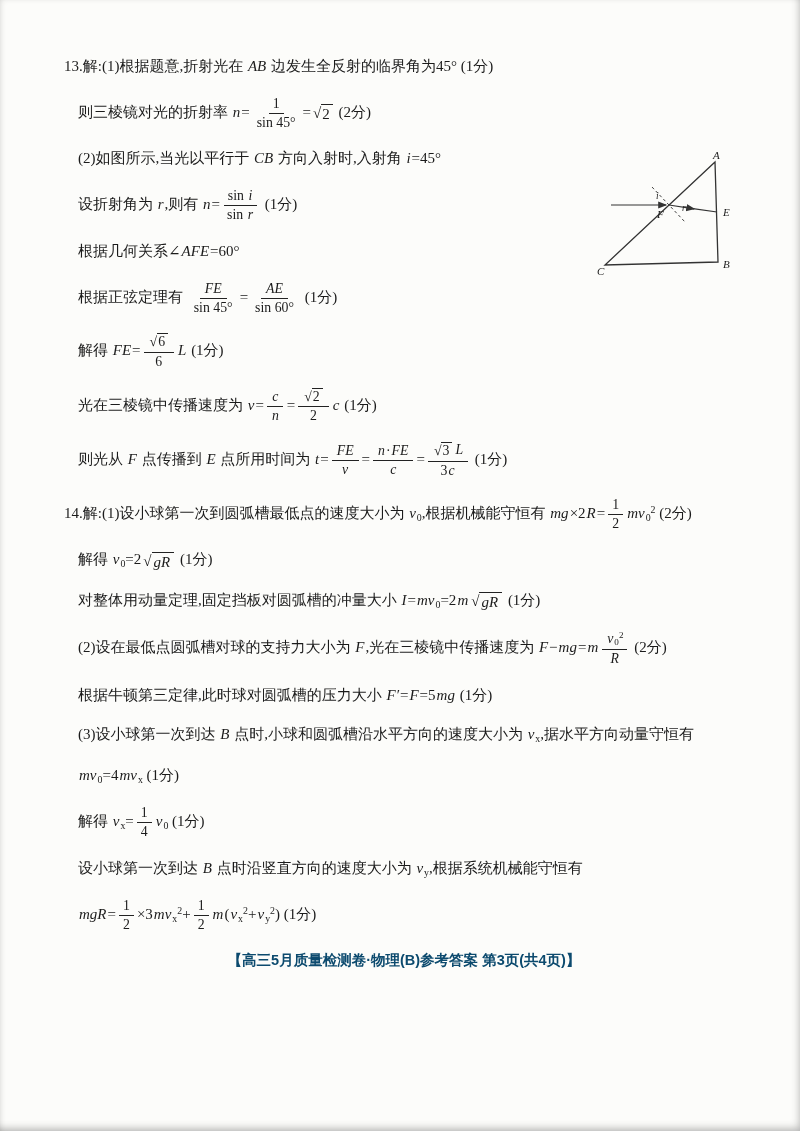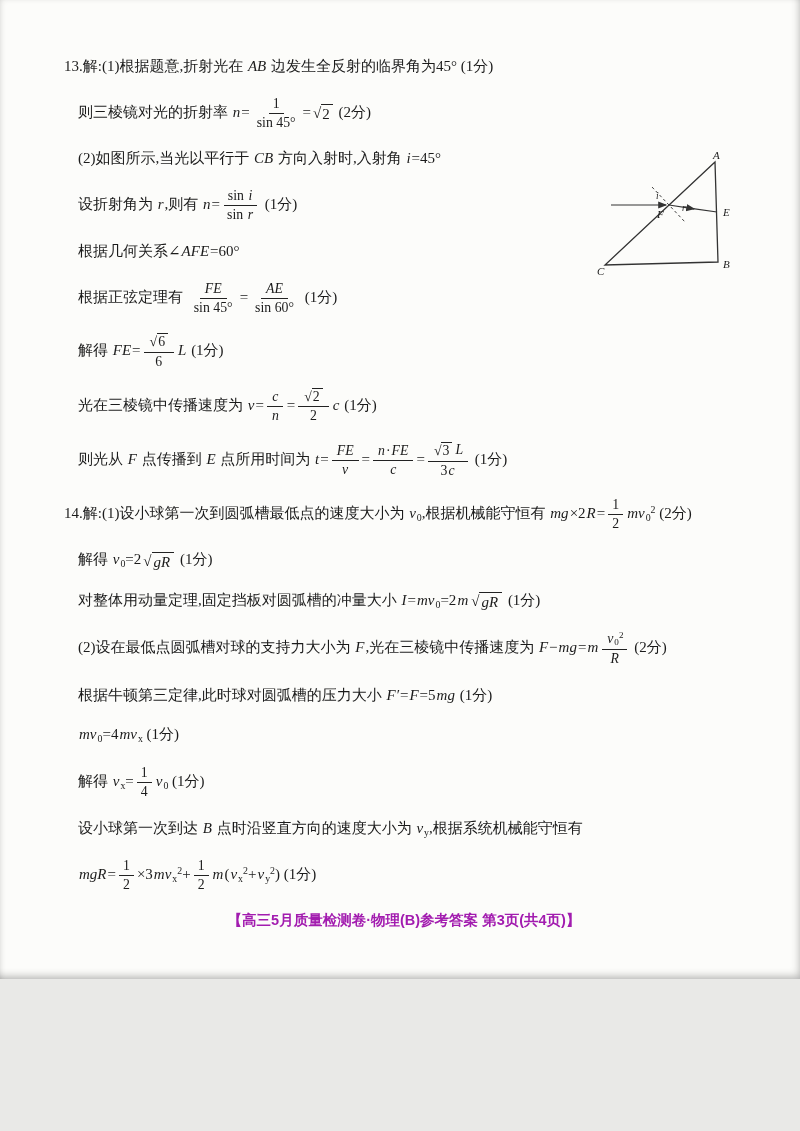--- a/index.html
+++ b/index.html
@@ -1,39 +1,39 @@
 <!DOCTYPE html>
 <html><head>
 <meta charset="utf-8">
 <style>
   *{margin:0;padding:0;box-sizing:border-box}
   html,body{width:800px;height:1131px}
   body{background:#e9e9e7;font-family:"Liberation Serif","DejaVu Serif",serif;color:#1b1b1b}
-  .page{position:relative;width:800px;height:979px;background:#fcfcfa;overflow:hidden;
+  .page{position:relative;width:800px;height:1131px;background:#fcfcfa;overflow:hidden;
         box-shadow:inset -5px -7px 9px -5px rgba(0,0,0,.30), inset 4px 2px 7px -5px rgba(0,0,0,.22)}
   .content{padding:56px 56px 0 64px}
   .line{font-size:15px;line-height:1.45;margin-bottom:18px}
   .line.cont{margin-left:14px}
   .mt{font-family:"Liberation Serif","DejaVu Serif",serif}
   .mv{font-style:italic;padding:0 1px}
   .mfrac{display:inline-flex;flex-direction:column;align-items:center;vertical-align:middle;
          margin:0 3px;font-size:.92em;line-height:1.15}
   .mnum{display:block;text-align:center;white-space:nowrap;border-bottom:1.2px solid #222;padding:0 4px 1px}
   .mden{display:block;white-space:nowrap;padding:1px 4px 0}
   .msqrt{display:inline-flex;align-items:stretch;vertical-align:middle;margin:0 2px}
   .mrad{line-height:1.15;transform:translateY(1px)}
   .mbar{border-top:1.2px solid #222;padding:0 3px 0 1px;line-height:1.2}
   sub.mss{font-size:.66em;vertical-align:-.3em}
   sup.mss{font-size:.66em;vertical-align:.5em}
   .diagram{position:absolute;left:597px;top:150px;width:152px;height:136px}
   .diagram svg{width:100%;height:100%;overflow:visible}
   .diagram text{font-size:11px;font-style:italic;fill:#222;font-family:"Liberation Serif",serif}
   .diagram text.small{font-size:9.5px}
   .footer{text-align:center;font-size:14.5px;margin-top:14px;font-weight:700;
-          font-family:"Liberation Sans","DejaVu Sans",sans-serif;color:#a21caf}
+          font-family:"Liberation Sans","DejaVu Sans",sans-serif;color:#0c4a6e}
 </style>
 </head>
 <body>
 
 <div class="page">
   <div class="content">
     <div id="lines">
         <div class="line"><span class="mt">13.解:(1)根据题意,折射光在 </span><span class="mv">AB</span><span class="mt"> 边发生全反射的临界角为45° (1分)</span></div>
         <div class="line cont"><span class="mt">则三棱镜对光的折射率 </span><span class="mv">n</span><span class="mt">=</span><span class="mfrac">
             <span class="mnum"><span class="mt">1</span></span>
@@ -95,20 +95,21 @@
           </span><span class="mt"> (1分)</span></div>
         <div class="line cont"><span class="mt">对整体用动量定理,固定挡板对圆弧槽的冲量大小 </span><span class="mv">I</span><span class="mt">=</span><span class="mv">mv</span><sub class="mss">0</sub><span class="mt">=2</span><span class="mv">m</span><span class="msqrt">
             <span class="mrad">√</span>
             <span class="mbar"><span class="mv">gR</span></span>
           </span><span class="mt"> (1分)</span></div>
         <div class="line cont"><span class="mt">(2)设在最低点圆弧槽对球的支持力大小为 </span><span class="mv">F</span><span class="mt">,光在三棱镜中传播速度为 </span><span class="mv">F</span><span class="mt">−</span><span class="mv">mg</span><span class="mt">=</span><span class="mv">m</span><span class="mfrac">
             <span class="mnum"><span class="mv">v</span><sub class="mss">0</sub><sup class="mss">2</sup></span>
             <span class="mden"><span class="mv">R</span></span>
           </span><span class="mt"> (2分)</span></div>
         <div class="line cont"><span class="mt">根据牛顿第三定律,此时球对圆弧槽的压力大小 </span><span class="mv">F</span><span class="mt">′=</span><span class="mv">F</span><span class="mt">=5</span><span class="mv">mg</span><span class="mt"> (1分)</span></div>
+        <div class="line cont"><span class="mt">(3)设小球第一次到达 </span><span class="mv">B</span><span class="mt"> 点时,小球和圆弧槽沿水平方向的速度大小为 </span><span class="mv">v</span><sub class="mss">x</sub><span class="mt">,据水平方向动量守恒有</span></div>
         <div class="line cont"><span class="mv">mv</span><sub class="mss">0</sub><span class="mt">=4</span><span class="mv">mv</span><sub class="mss">x</sub><span class="mt"> (1分)</span></div>
         <div class="line cont"><span class="mt">解得 </span><span class="mv">v</span><sub class="mss">x</sub><span class="mt">=</span><span class="mfrac">
             <span class="mnum"><span class="mt">1</span></span>
             <span class="mden"><span class="mt">4</span></span>
           </span><span class="mv">v</span><sub class="mss">0</sub><span class="mt"> (1分)</span></div>
         <div class="line cont"><span class="mt">设小球第一次到达 </span><span class="mv">B</span><span class="mt"> 点时沿竖直方向的速度大小为 </span><span class="mv">v</span><sub class="mss">y</sub><span class="mt">,根据系统机械能守恒有</span></div>
         <div class="line cont"><span class="mv">mgR</span><span class="mt">=</span><span class="mfrac">
             <span class="mnum"><span class="mt">1</span></span>
             <span class="mden"><span class="mt">2</span></span>
           </span><span class="mt">×3</span><span class="mv">mv</span><sub class="mss">x</sub><sup class="mss">2</sup><span class="mt">+</span><span class="mfrac">

